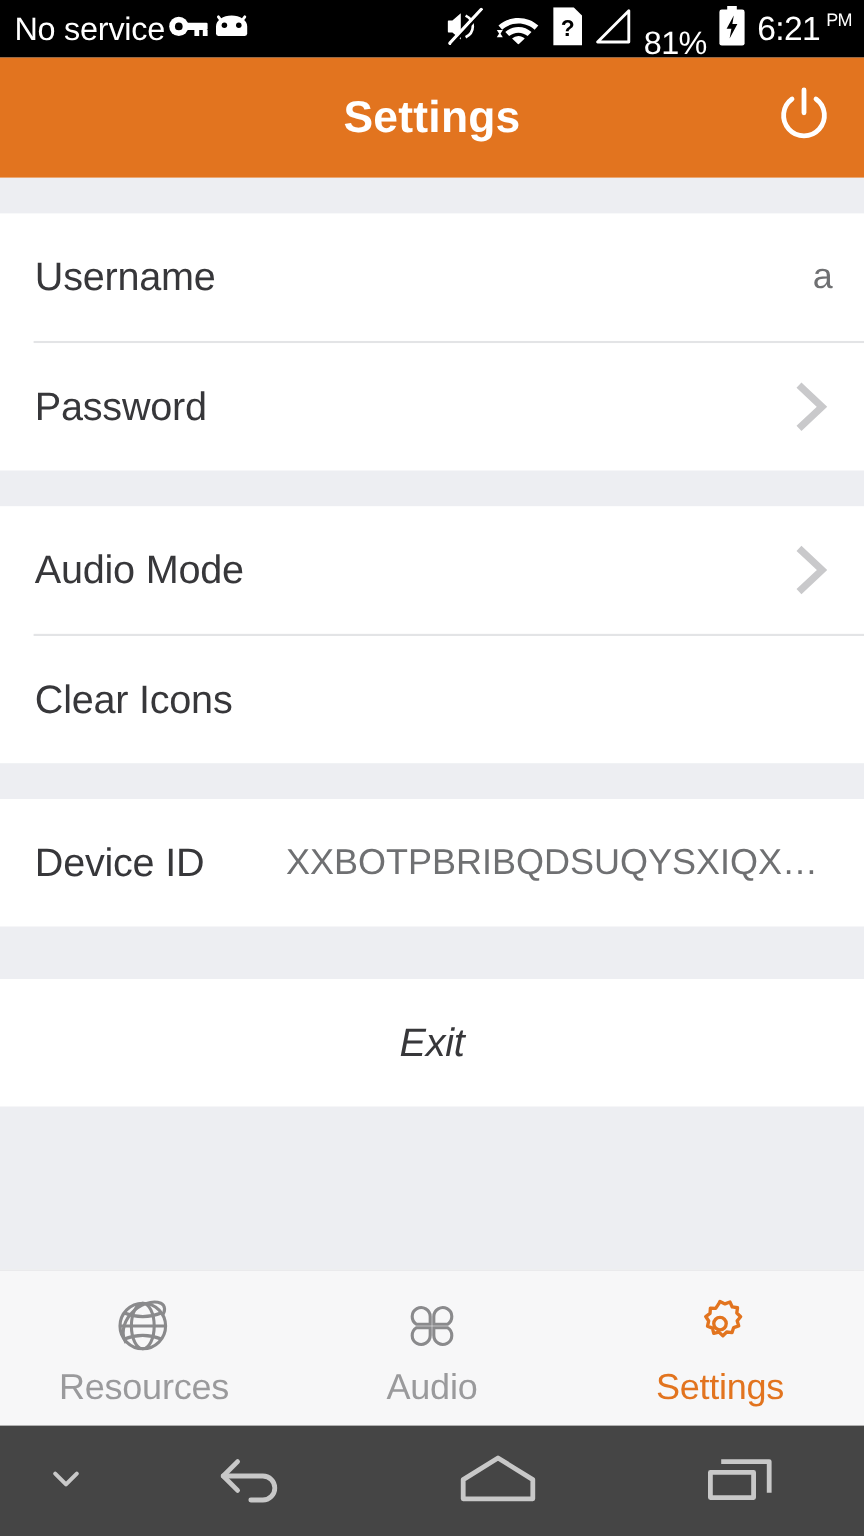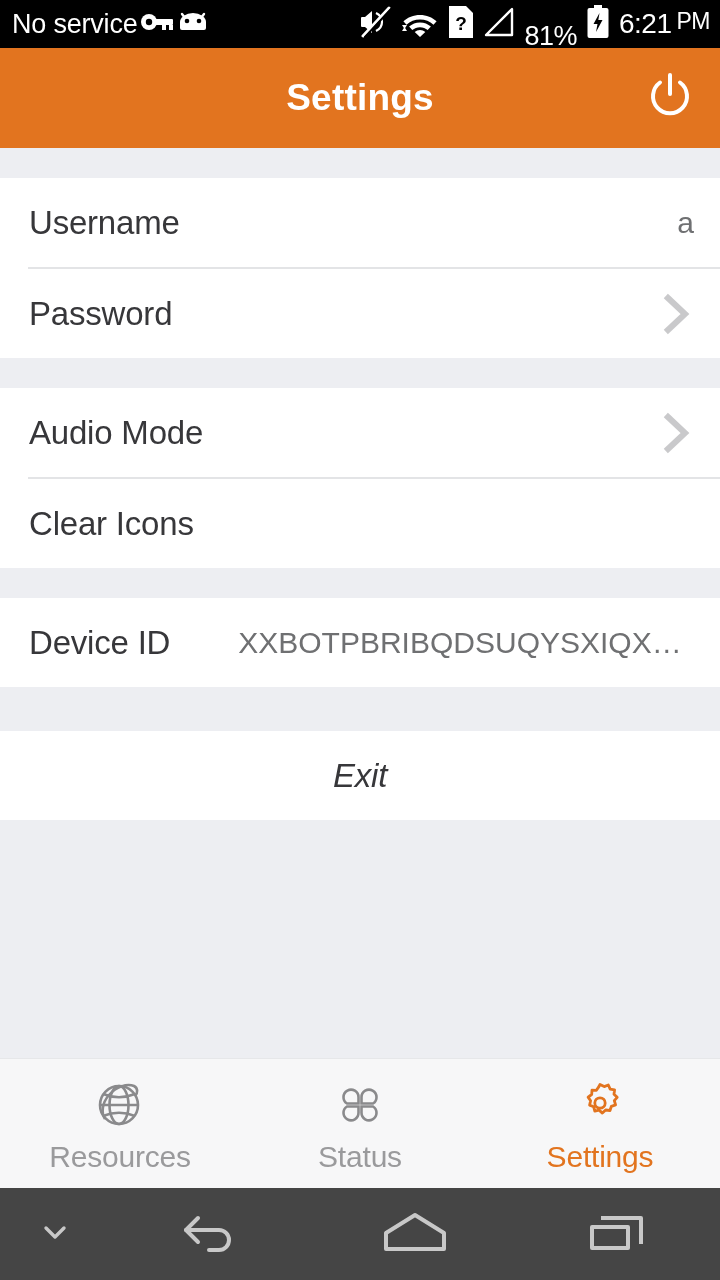--- a/index.html
+++ b/index.html
@@ -16,21 +16,21 @@
     height:48px; background:#000000; color:#ffffff;
     display:flex; align-items:center; padding:0 10px 0 12px;
     flex:0 0 48px;
   }
   .sb-left { display:flex; align-items:center; gap:2px; }
   .sb-text { font-size:27px; letter-spacing:-0.2px; line-height:1; }
   .sb-spacer { flex:1 1 auto; }
   .sb-right { display:flex; align-items:center; gap:9px; }
   .sb-battery-text { font-size:27px; line-height:1; letter-spacing:-0.5px;margin-top:25px; }
   .sb-clock { font-size:28px; line-height:1; letter-spacing:-0.5px; display:flex; align-items:flex-start; gap:5px; }
-  .sb-ampm { font-size:23px; }
+  .sb-ampm { font-size:15px; }
   .ic { display:block; }
 
   
   .appbar {
     flex:0 0 100px; height:100px; background:#e2741f;
     position:relative; display:flex; align-items:center; justify-content:center;
   }
   .appbar-title {
     color:#ffffff; font-size:37px; font-weight:bold; letter-spacing:0.2px;
   }
@@ -39,21 +39,21 @@
     width:56px; height:56px; display:flex; align-items:center; justify-content:center;
   }
 
   
   .content { flex:1 1 auto; background:#edeef2; overflow:hidden; display:flex; flex-direction:column; }
   .gap { background:#edeef2; flex:0 0 auto; }
   .gap-sm { height:30px; }
   .gap-md { height:44px; }
   .group { background:#ffffff; }
   .row {
-    height:89px; display:flex; align-items:center;
+    height:106px; display:flex; align-items:center;
     padding:0 26px 0 29px; position:relative; background:#ffffff;
   }
   .row-label { font-size:33px; color:#37373a; letter-spacing:-0.2px; white-space:nowrap; }
   .row-value {
     margin-left:auto; font-size:30px; color:#6f7072;
     max-width:470px; overflow:hidden; text-overflow:ellipsis; white-space:nowrap;
   }
   .row-value-wide { margin-left:68px; margin-right:auto; }
   .row-chevron { margin-left:auto; display:flex; align-items:center; }
   .divider { height:2px; background:#e3e4e6; margin-left:28px; }
@@ -249,21 +249,21 @@
       <span class="tab-icon">
         <svg width="56" height="56" viewBox="0 0 56 56">
           <g fill="none" stroke="#8a8a8c" stroke-width="2.6">
             <path d="M26.5 27.5H15a7.5 7.5 0 1 1 11.5-6.3z"></path>
             <path d="M29.5 27.5H41a7.5 7.5 0 1 0-11.5-6.3z"></path>
             <path d="M26.5 30.5H15a7.5 7.5 0 1 0 11.5 6.3z"></path>
             <path d="M29.5 30.5H41a7.5 7.5 0 1 1-11.5 6.3z"></path>
           </g>
         </svg>
       </span>
-      <span class="tab-label">Status</span>
+      <span class="tab-label">Audio</span>
     </div>
     <div class="tab active">
       <span class="tab-icon">
         <svg width="58" height="58" viewBox="0 0 58 58">
           <g fill="none" stroke="#e2741f" stroke-width="2.8" stroke-linejoin="round">
             <path d="M29 8.5l4.2 2.1 4.1-1.6 1.9 4.1 4.4.7-.6 4.4 3.2 3.1-2.9 3.4 1.3 4.2-4.2 1.4-1.4 4.2-4.4-.5-3.2 3.1-3.3-3-4.3 1-1.1-4.3-4.1-1.7 1-4.3-2.5-3.7 3.6-2.6.3-4.4 4.4.2 2.5-3.7z" transform="translate(0,1)"></path>
             <circle cx="29" cy="28" r="5.2"></circle>
           </g>
         </svg>
       </span>

